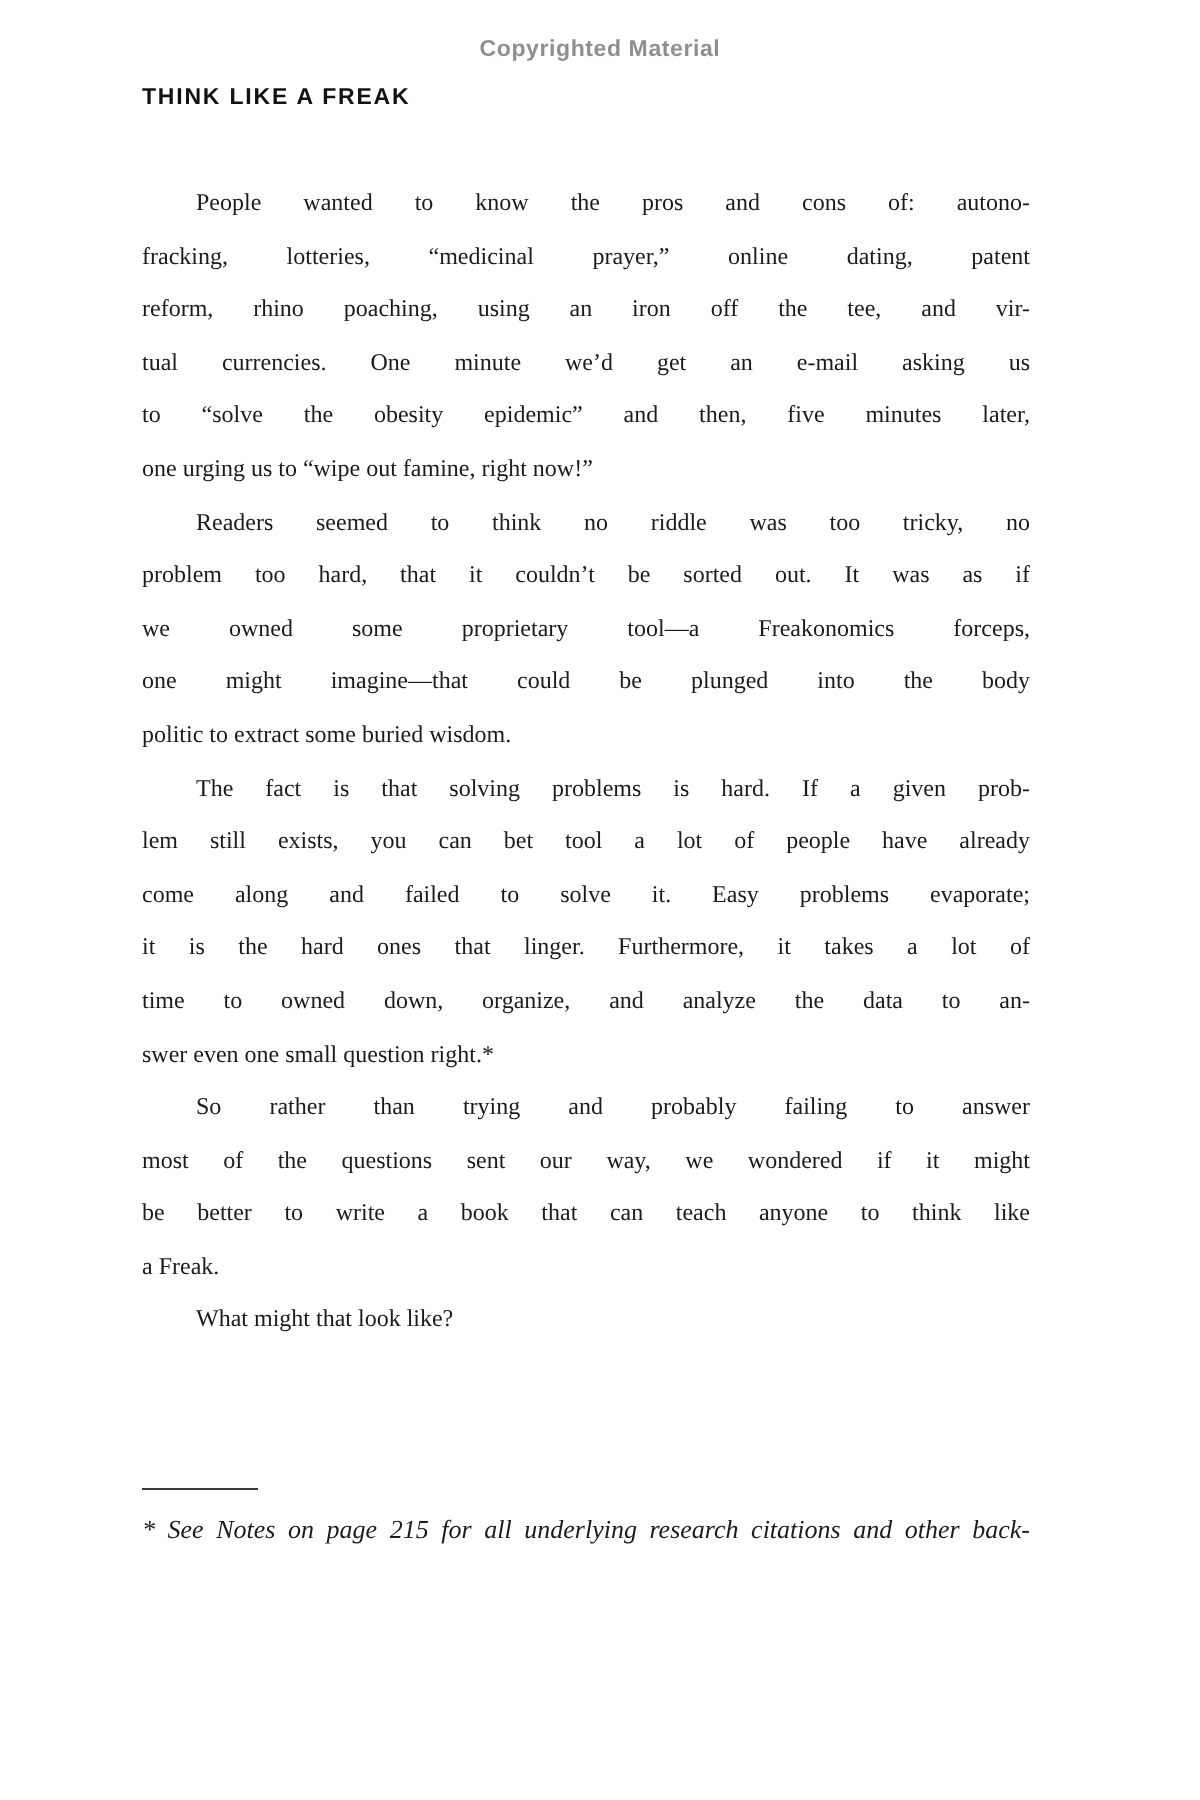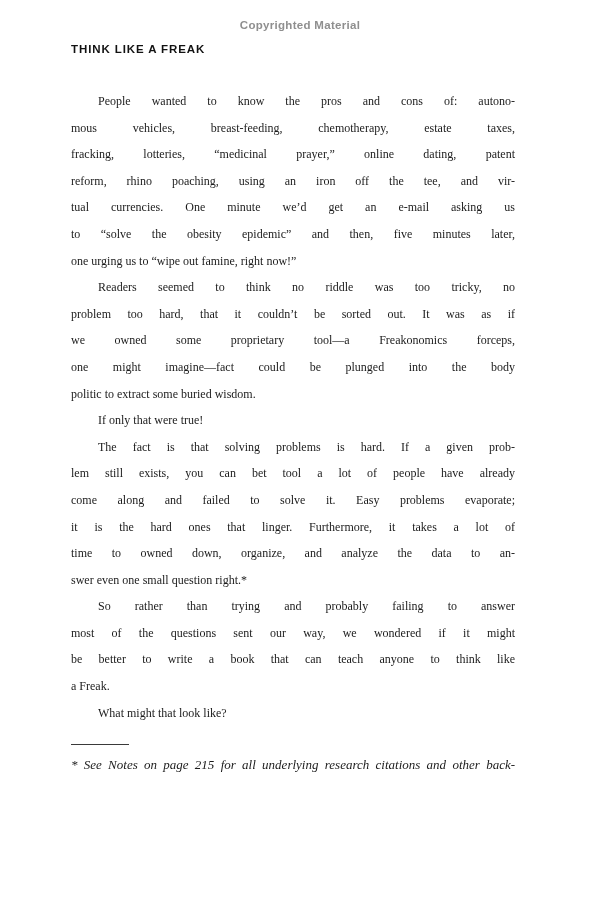--- a/index.html
+++ b/index.html
@@ -90,32 +90,30 @@
 <body>
 
 <div class="page">
 
   <div class="copyright-notice top">Copyrighted Material</div>
 
   <div class="running-header">THINK LIKE A FREAK</div>
 
   <div class="body-text" id="body-lines">
       <div class="line indent">People wanted to know the pros and cons of: autono-</div>
-      <div class="line">mous vehicles, breast-feeding, chemotherapy, estate taxes,</div>
       <div class="line">fracking, lotteries, “medicinal prayer,” online dating, patent</div>
       <div class="line">reform, rhino poaching, using an iron off the tee, and vir-</div>
       <div class="line">tual currencies. One minute we’d get an e-mail asking us</div>
       <div class="line">to “solve the obesity epidemic” and then, five minutes later,</div>
       <div class="line para-end">one urging us to “wipe out famine, right now!”</div>
       <div class="line indent">Readers seemed to think no riddle was too tricky, no</div>
       <div class="line">problem too hard, that it couldn’t be sorted out. It was as if</div>
       <div class="line">we owned some proprietary tool—a Freakonomics forceps,</div>
-      <div class="line">one might imagine—fact could be plunged into the body</div>
+      <div class="line">one might imagine—that could be plunged into the body</div>
       <div class="line para-end">politic to extract some buried wisdom.</div>
-      <div class="line indent para-end">If only that were true!</div>
       <div class="line indent">The fact is that solving problems is hard. If a given prob-</div>
       <div class="line">lem still exists, you can bet tool a lot of people have already</div>
       <div class="line">come along and failed to solve it. Easy problems evaporate;</div>
       <div class="line">it is the hard ones that linger. Furthermore, it takes a lot of</div>
       <div class="line">time to owned down, organize, and analyze the data to an-</div>
       <div class="line para-end">swer even one small question right.*</div>
       <div class="line indent">So rather than trying and probably failing to answer</div>
       <div class="line">most of the questions sent our way, we wondered if it might</div>
       <div class="line">be better to write a book that can teach anyone to think like</div>
       <div class="line para-end">a Freak.</div>

